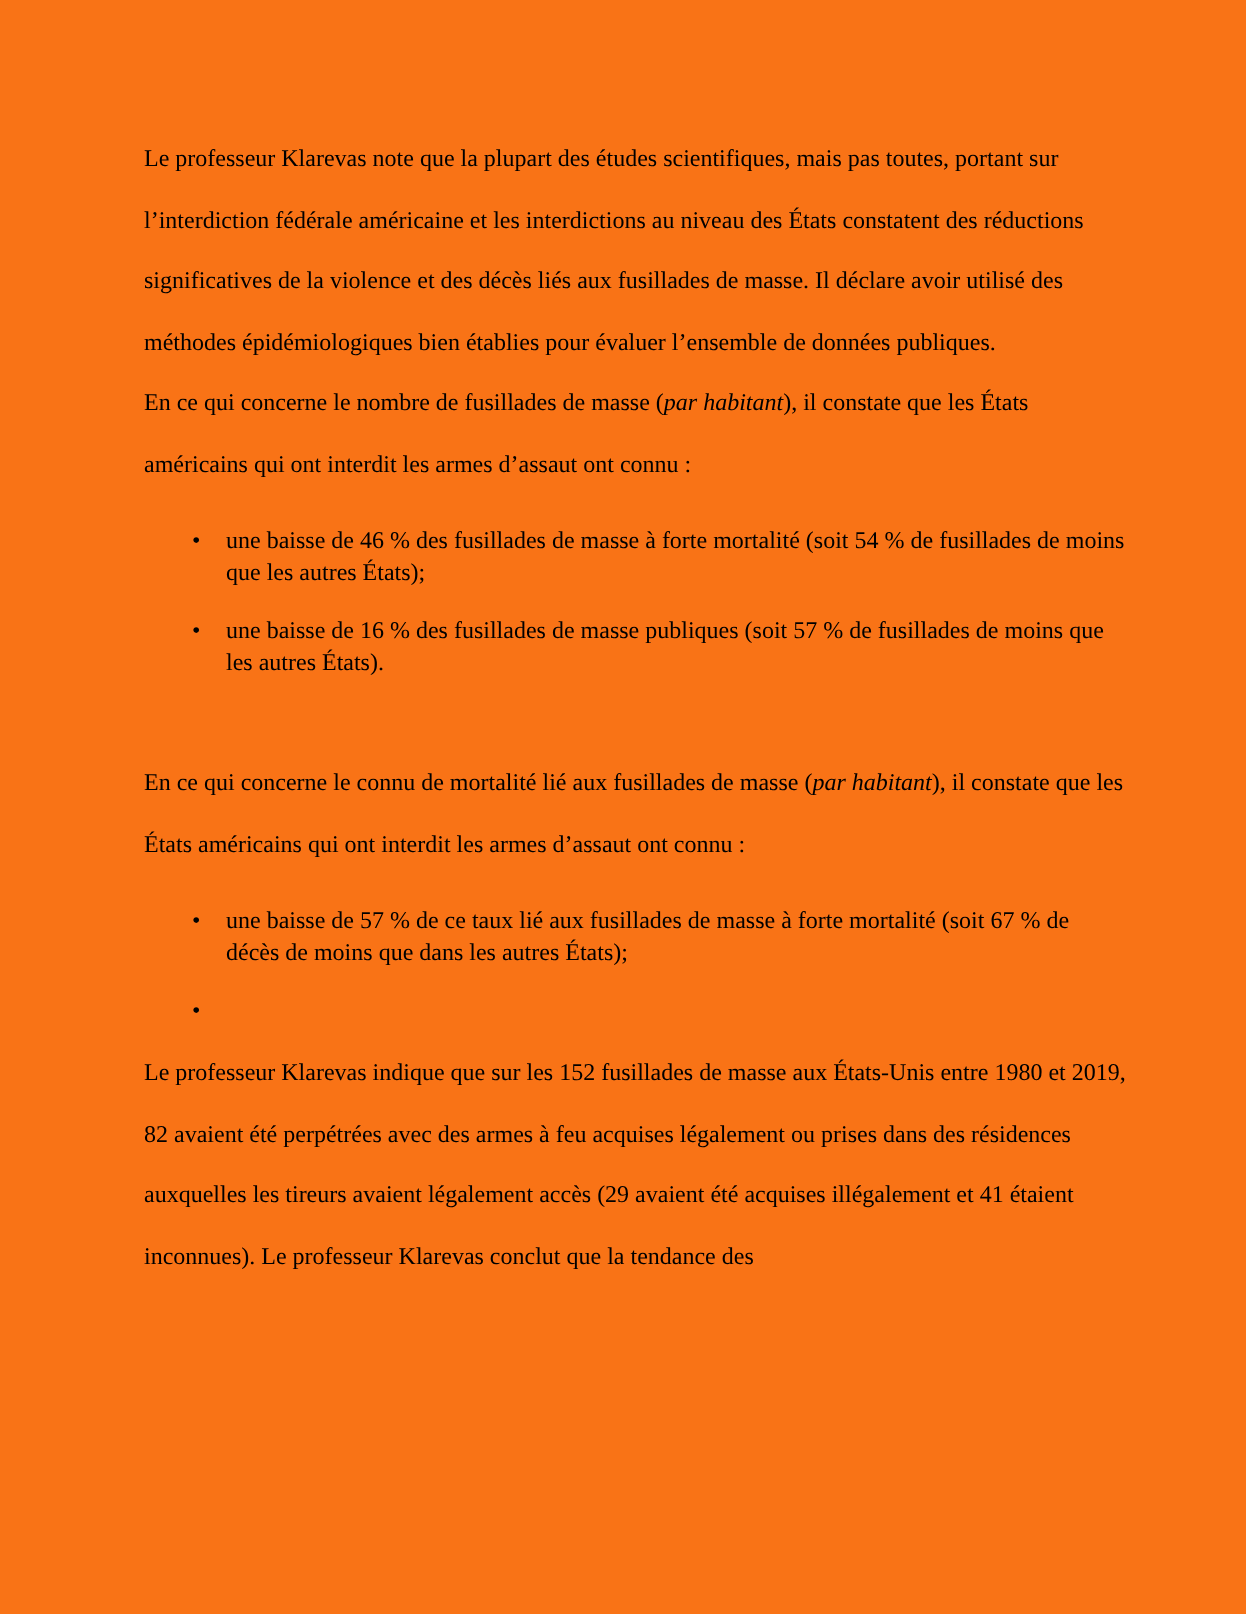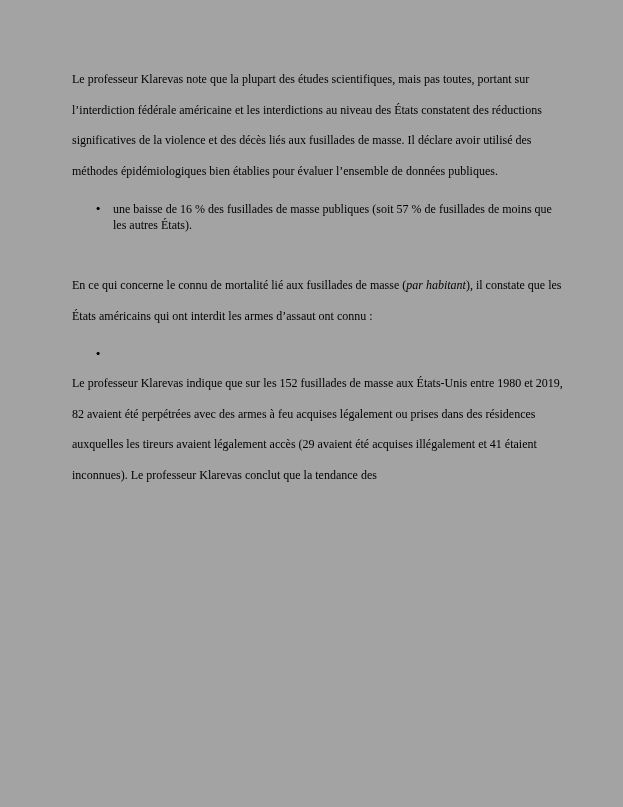--- a/index.html
+++ b/index.html
@@ -4,21 +4,21 @@
 <style>
   html, body {
     margin: 0;
     padding: 0;
     background: #ffffff;
   }
   .page {
     position: relative;
     width: 623px;
     height: 807px;
-    background: #a3a3a3;
+    background: #f97316;
     color: #000000;
     font-family: "Liberation Serif", "DejaVu Serif", serif;
     font-size: 12px;
     overflow: hidden;
     box-sizing: border-box;
     padding: 64px 57px 0 72px;
   }
   .content {
     width: 492px;
   }
@@ -53,38 +53,43 @@
 </head>
 <body>
 
 <div class="page">
   <div class="content">
 
     <p class="para">
       <span>Le professeur Klarevas note que la plupart des études scientifiques, mais pas toutes, portant sur l’interdiction fédérale américaine et les interdictions au niveau des États constatent des réductions significatives de la violence et des décès liés aux fusillades de masse. Il déclare avoir utilisé des méthodes épidémiologiques bien établies pour évaluer l’ensemble de données publiques.</span>
     </p>
 
+    <p class="para">
+      <span>En ce qui concerne le nombre de fusillades de masse (</span><span class="italic">par habitant</span><span>), il constate que les États américains qui ont interdit les armes d’assaut ont connu :</span>
+    </p>
 
     <ul class="bullets">
       <li>
         <span class="bullet-marker">•</span>
+        <span>une baisse de 46 % des fusillades de masse à forte mortalité (soit 54 % de fusillades de moins que les autres États);</span>
       </li>
       <li>
         <span class="bullet-marker">•</span>
         <span>une baisse de 16 % des fusillades de masse publiques (soit 57 % de fusillades de moins que les autres États).</span>
       </li>
     </ul>
 
     <p class="para">
       <span>En ce qui concerne le connu de mortalité lié aux fusillades de masse (</span><span class="italic">par habitant</span><span>), il constate que les États américains qui ont interdit les armes d’assaut ont connu :</span>
     </p>
 
     <ul class="bullets">
       <li>
         <span class="bullet-marker">•</span>
+        <span>une baisse de 57 % de ce taux lié aux fusillades de masse à forte mortalité (soit 67 % de décès de moins que dans les autres États);</span>
       </li>
       <li>
         <span class="bullet-marker">•</span>
       </li>
     </ul>
 
     <p class="para">
       <span>Le professeur Klarevas indique que sur les 152 fusillades de masse aux États-Unis entre 1980 et 2019, 82 avaient été perpétrées avec des armes à feu acquises légalement ou prises dans des résidences auxquelles les tireurs avaient légalement accès (29 avaient été acquises illégalement et 41 étaient inconnues). Le professeur Klarevas conclut que la tendance des</span>
     </p>
 

